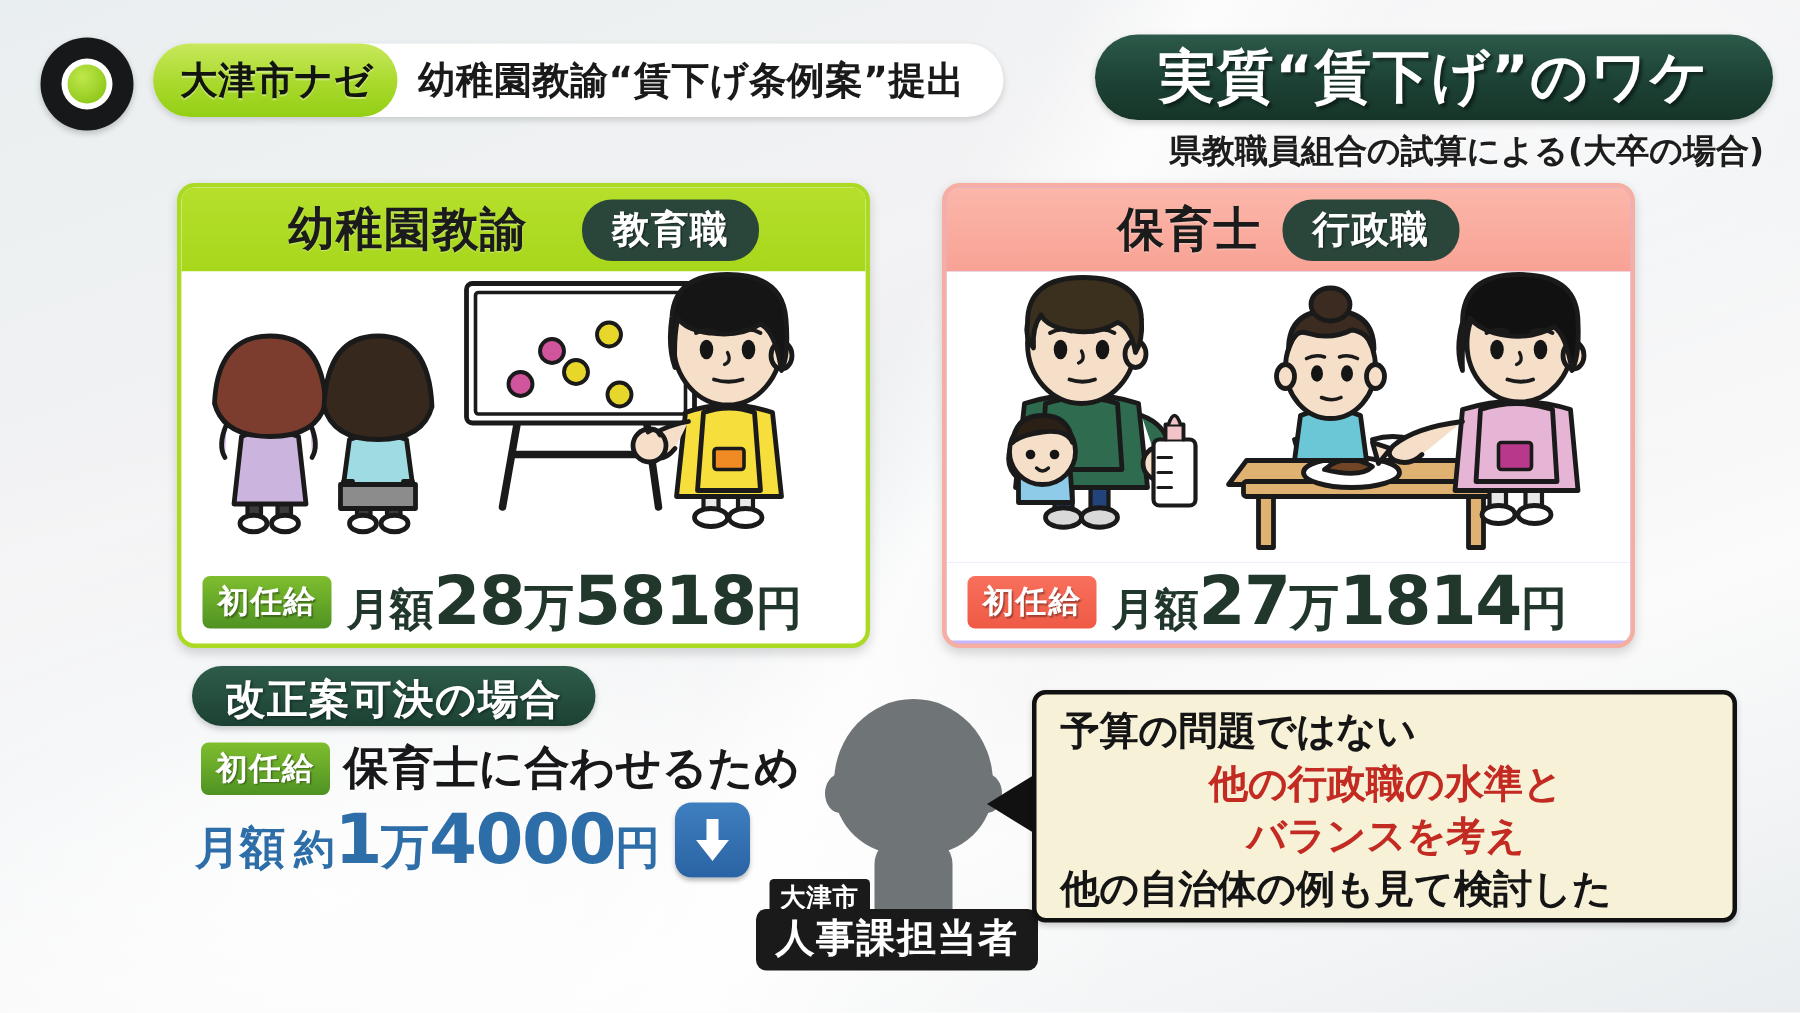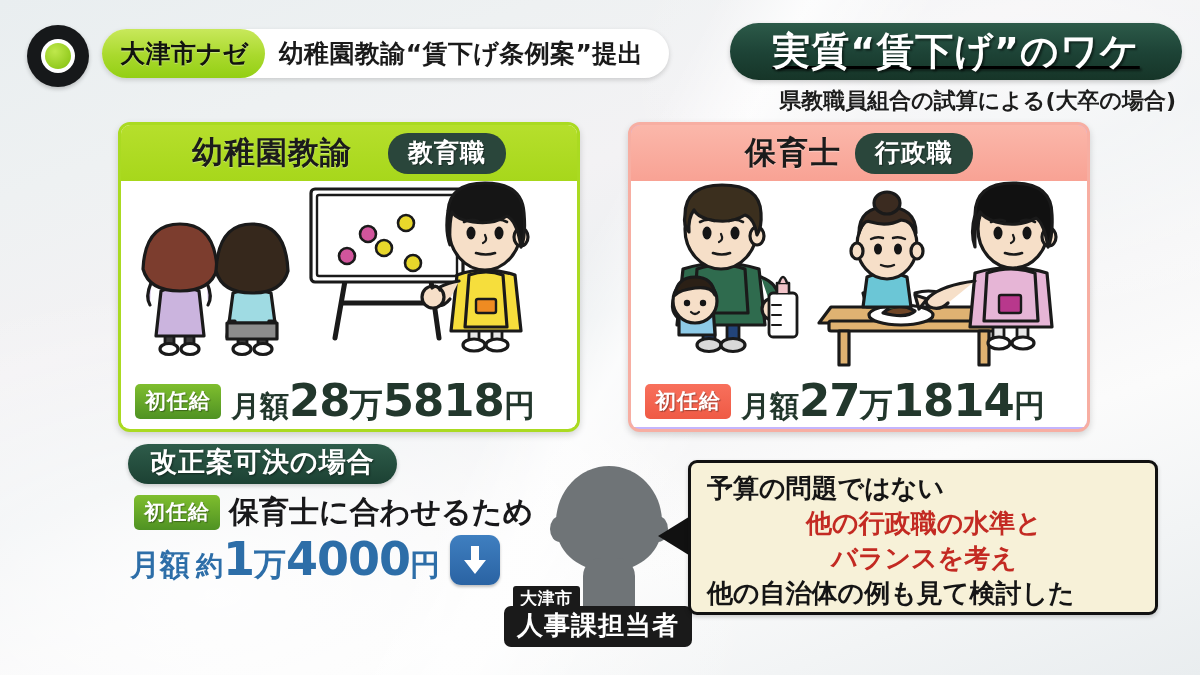--- a/index.html
+++ b/index.html
@@ -69,21 +69,20 @@
   }
 
   .title-pill {
     position: absolute; right: 18px; top: 23px;
     height: 57px; min-width: 452px;
     border-radius: 29px;
     background: linear-gradient(180deg, #2c5a49 0%, #1d4336 52%, #163528 100%);
     display: flex; align-items: center; justify-content: center;
     padding: 0 26px;
     box-shadow: 0 2px 5px rgba(0,0,0,.2);
-    text-decoration: underline;
   }
   .title-pill-text {
     font-weight: bold; font-size: 38px; color: #ffffff;
     letter-spacing: 1px;
     text-shadow: 2px 2px 2px rgba(0,0,0,.45);
   }
   .title-sub {
     position: absolute; right: 24px; top: 86px;
     font-weight: bold; font-size: 22px; color: #1d1d1d;
     text-shadow: 0 1px 0 rgba(255,255,255,.8);
@@ -149,21 +148,21 @@
   .pay-amount .mid { font-size: 33px; }
   .pay-amount .yen { font-size: 31px; }
 
   
   .scene { position: absolute; inset: 0; }
 
   
   .revise-pill {
     position: absolute; left: 128px; top: 444px;
     height: 40px; padding: 0 22px;
-    display: flex; align-items: flex-start;
+    display: flex; align-items: flex-end;
     border-radius: 20px;
     background: linear-gradient(180deg, #2e5c4a 0%, #1c4133 100%);
     box-shadow: 0 2px 4px rgba(0,0,0,.2);
   }
   .revise-pill-text {
     font-weight: bold; font-size: 27px; color: #ffffff;
     letter-spacing: 1px; text-shadow: 1px 1px 2px rgba(0,0,0,.45);
   }
   .revise-row {
     position: absolute; left: 134px; top: 492px;

